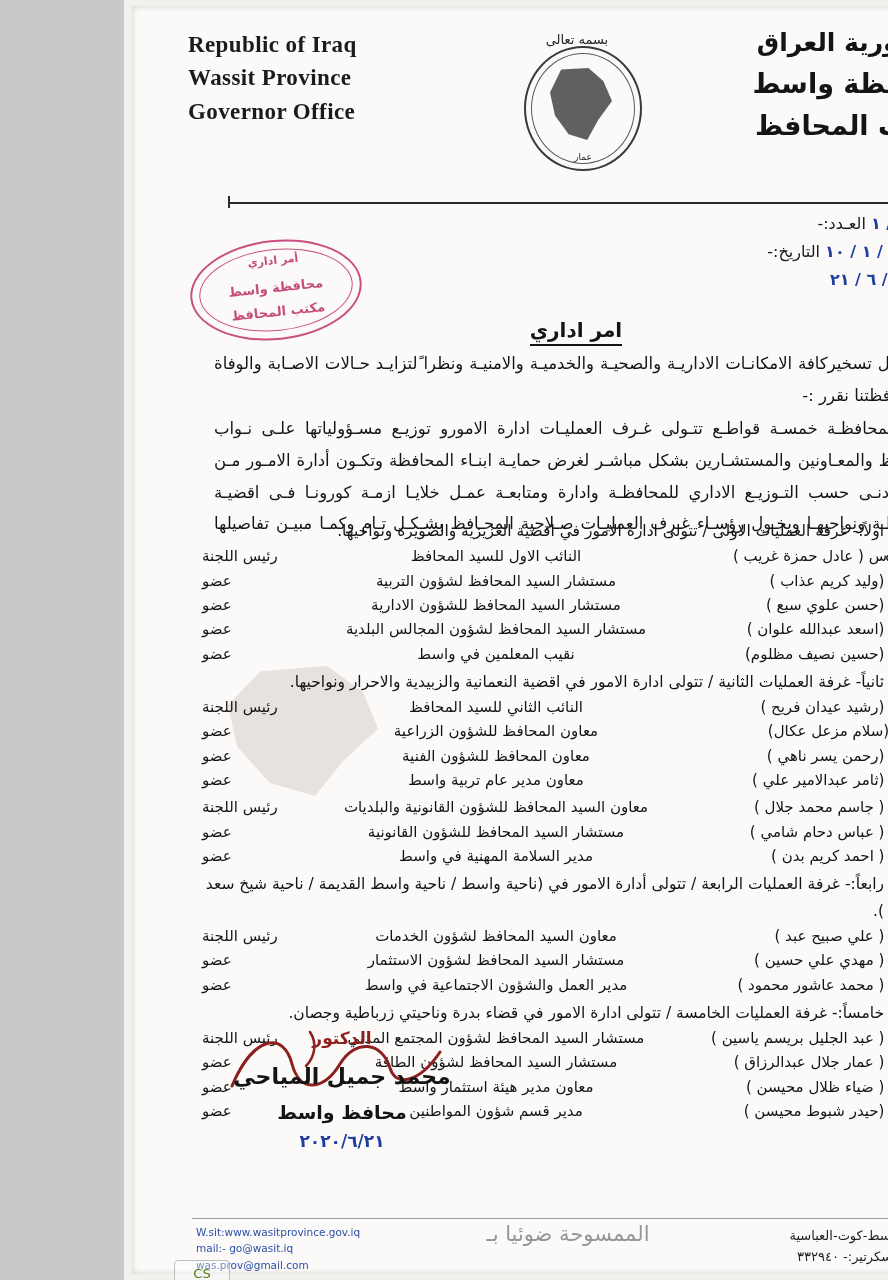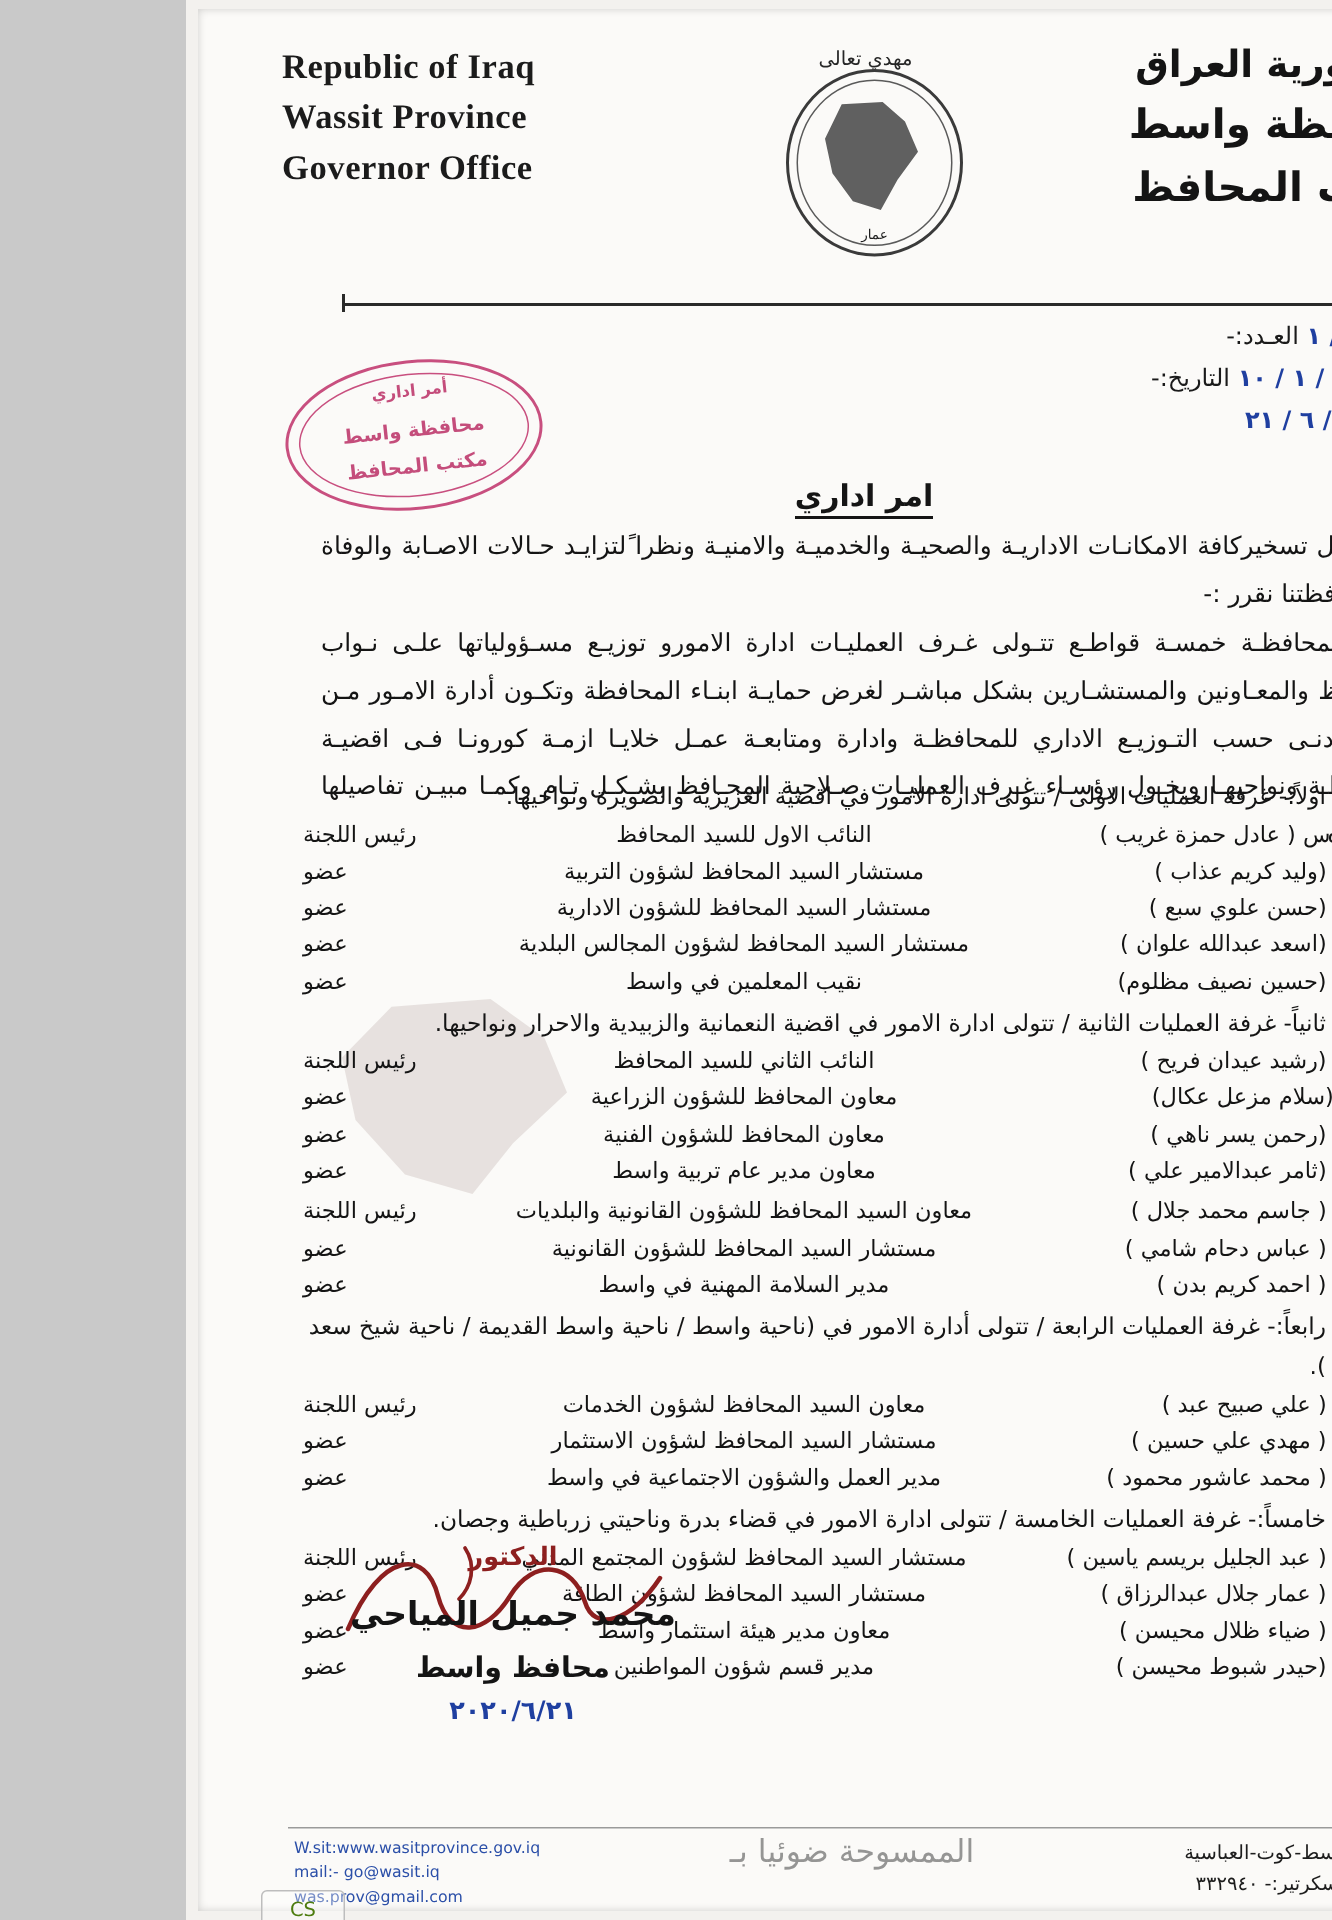--- a/index.html
+++ b/index.html
@@ -347,21 +347,21 @@
 
 <div class="page">
   <div class="paper">
 
     <div class="hdr-left">
       <div>Republic of Iraq</div>
       <div>Wassit Province</div>
       <div>Governor Office</div>
     </div>
 
-    <div class="bism">مهدي تعالى</div>
+    <div class="bism">بسمه تعالى</div>
 
     <div class="emblem">
       <div class="ring"></div>
       <div class="ring2"></div>
       <div class="map"></div>
       <div class="lbl">عمار</div>
     </div>
 
     <div class="hdr-right">
       <div class="l1">جمهورية العراق</div>

